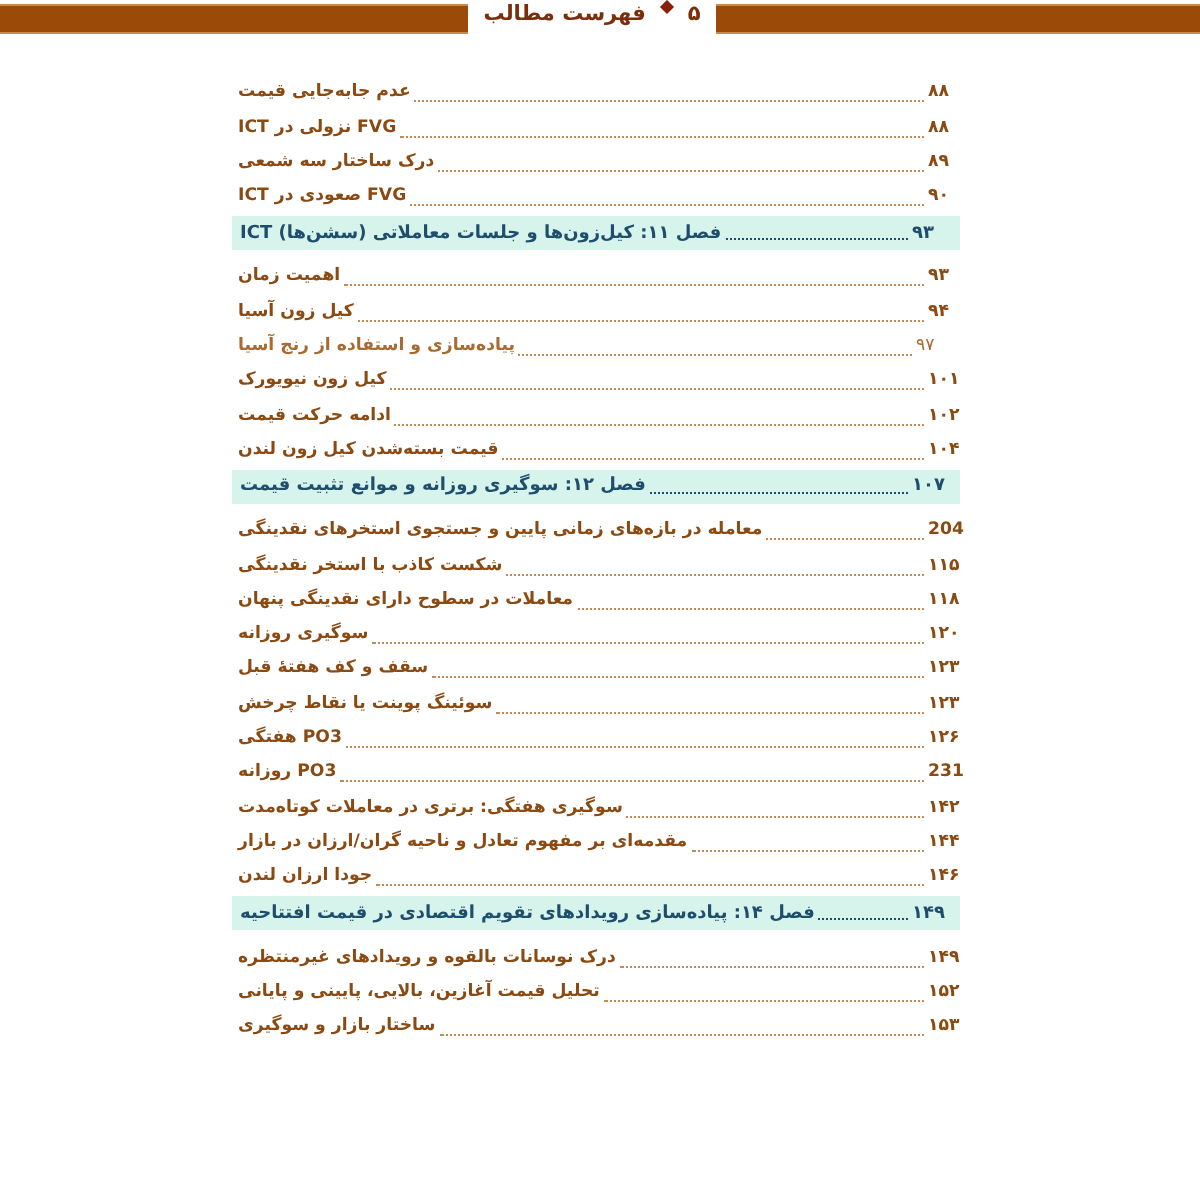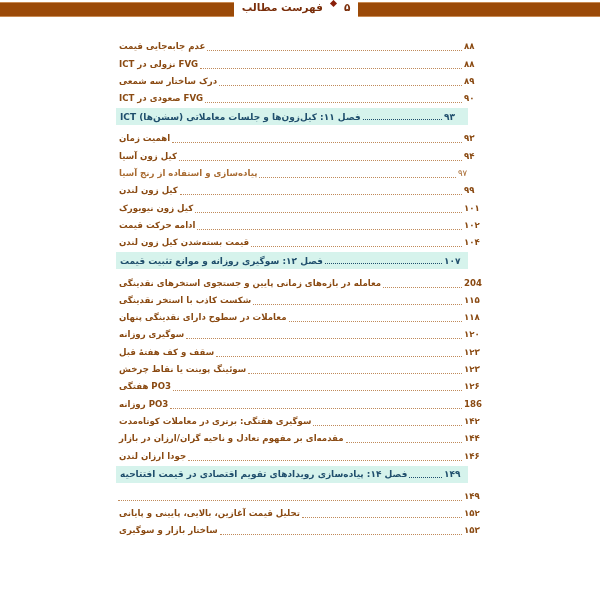--- a/index.html
+++ b/index.html
@@ -28,21 +28,21 @@
   }
   .row .title { white-space: nowrap; padding-left: 3px; }
   .row .dots {
     flex: 1; height: 1px; margin: 0 2px; margin-top: 6px;
     border-bottom: 1px dotted #c08a5a;
   }
   .row .page { white-space: nowrap; min-width: 20px; text-align: left; direction: rtl; }
   .row.sub { color: #a86a30; font-weight: normal; padding-right: 6px; }
   .row.sub .title { font-weight: bold; }
   .chapter {
-    position: relative; height: 17px; margin: 5px 16px 1px 0; background: #d6f3ec;
+    position: relative; height: 17px; margin: 5px 4px 1px 0; background: #d6f3ec;
     display: flex; flex-direction: row-reverse; align-items: center; direction: rtl;
     color: #1f4e6c; font-size: 9px; font-weight: bold; padding: 0 4px;
   }
   .chapter .title { white-space: nowrap; }
   .chapter .dots { flex: 1; margin: 0 2px; margin-top: 6px; border-bottom: 1px dotted #1f4e6c; }
   .chapter .page { white-space: nowrap; min-width: 20px; text-align: left; }
 </style>
 </head>
 <body>
 
@@ -93,25 +93,20 @@
       <span class="title">کیل زون آسیا</span>
       <span class="dots"></span>
       <span class="page">۹۴</span>
     </div>
   <div class="row sub">
       <span class="title">پیاده‌سازی و استفاده از رنج آسیا</span>
       <span class="dots"></span>
       <span class="page">۹۷</span>
     </div>
   <div class="row">
-      <span class="title">کیل زون لندن</span>
-      <span class="dots"></span>
-      <span class="page">۹۹</span>
-    </div>
-  <div class="row">
       <span class="title">کیل زون نیویورک</span>
       <span class="dots"></span>
       <span class="page">۱۰۱</span>
     </div>
   <div class="row">
       <span class="title">ادامه حرکت قیمت</span>
       <span class="dots"></span>
       <span class="page">۱۰۲</span>
     </div>
   <div class="row">
@@ -157,21 +152,21 @@
     </div>
 
   <div class="row">
       <span class="title">PO3 هفتگی</span>
       <span class="dots"></span>
       <span class="page">۱۲۶</span>
     </div>
   <div class="row">
       <span class="title">PO3 روزانه</span>
       <span class="dots"></span>
-      <span class="page">186</span>
+      <span class="page">231</span>
     </div>
   <div class="row">
       <span class="title">سوگیری هفتگی: برتری در معاملات کوتاه‌مدت</span>
       <span class="dots"></span>
       <span class="page">۱۴۲</span>
     </div>
   <div class="row">
       <span class="title">مقدمه‌ای بر مفهوم تعادل و ناحیه گران/ارزان در بازار</span>
       <span class="dots"></span>
       <span class="page">۱۴۴</span>
@@ -181,20 +176,21 @@
       <span class="dots"></span>
       <span class="page">۱۴۶</span>
     </div>
 
   <div class="chapter">
       <span class="title">فصل ۱۴: پیاده‌سازی رویدادهای تقویم اقتصادی در قیمت افتتاحیه</span>
       <span class="dots"></span>
       <span class="page">۱۴۹</span>
     </div>
   <div class="row">
+      <span class="title">درک نوسانات بالقوه و رویدادهای غیرمنتظره</span>
       <span class="dots"></span>
       <span class="page">۱۴۹</span>
     </div>
   <div class="row">
       <span class="title">تحلیل قیمت آغازین، بالایی، پایینی و پایانی</span>
       <span class="dots"></span>
       <span class="page">۱۵۲</span>
     </div>
   <div class="row">
       <span class="title">ساختار بازار و سوگیری</span>

